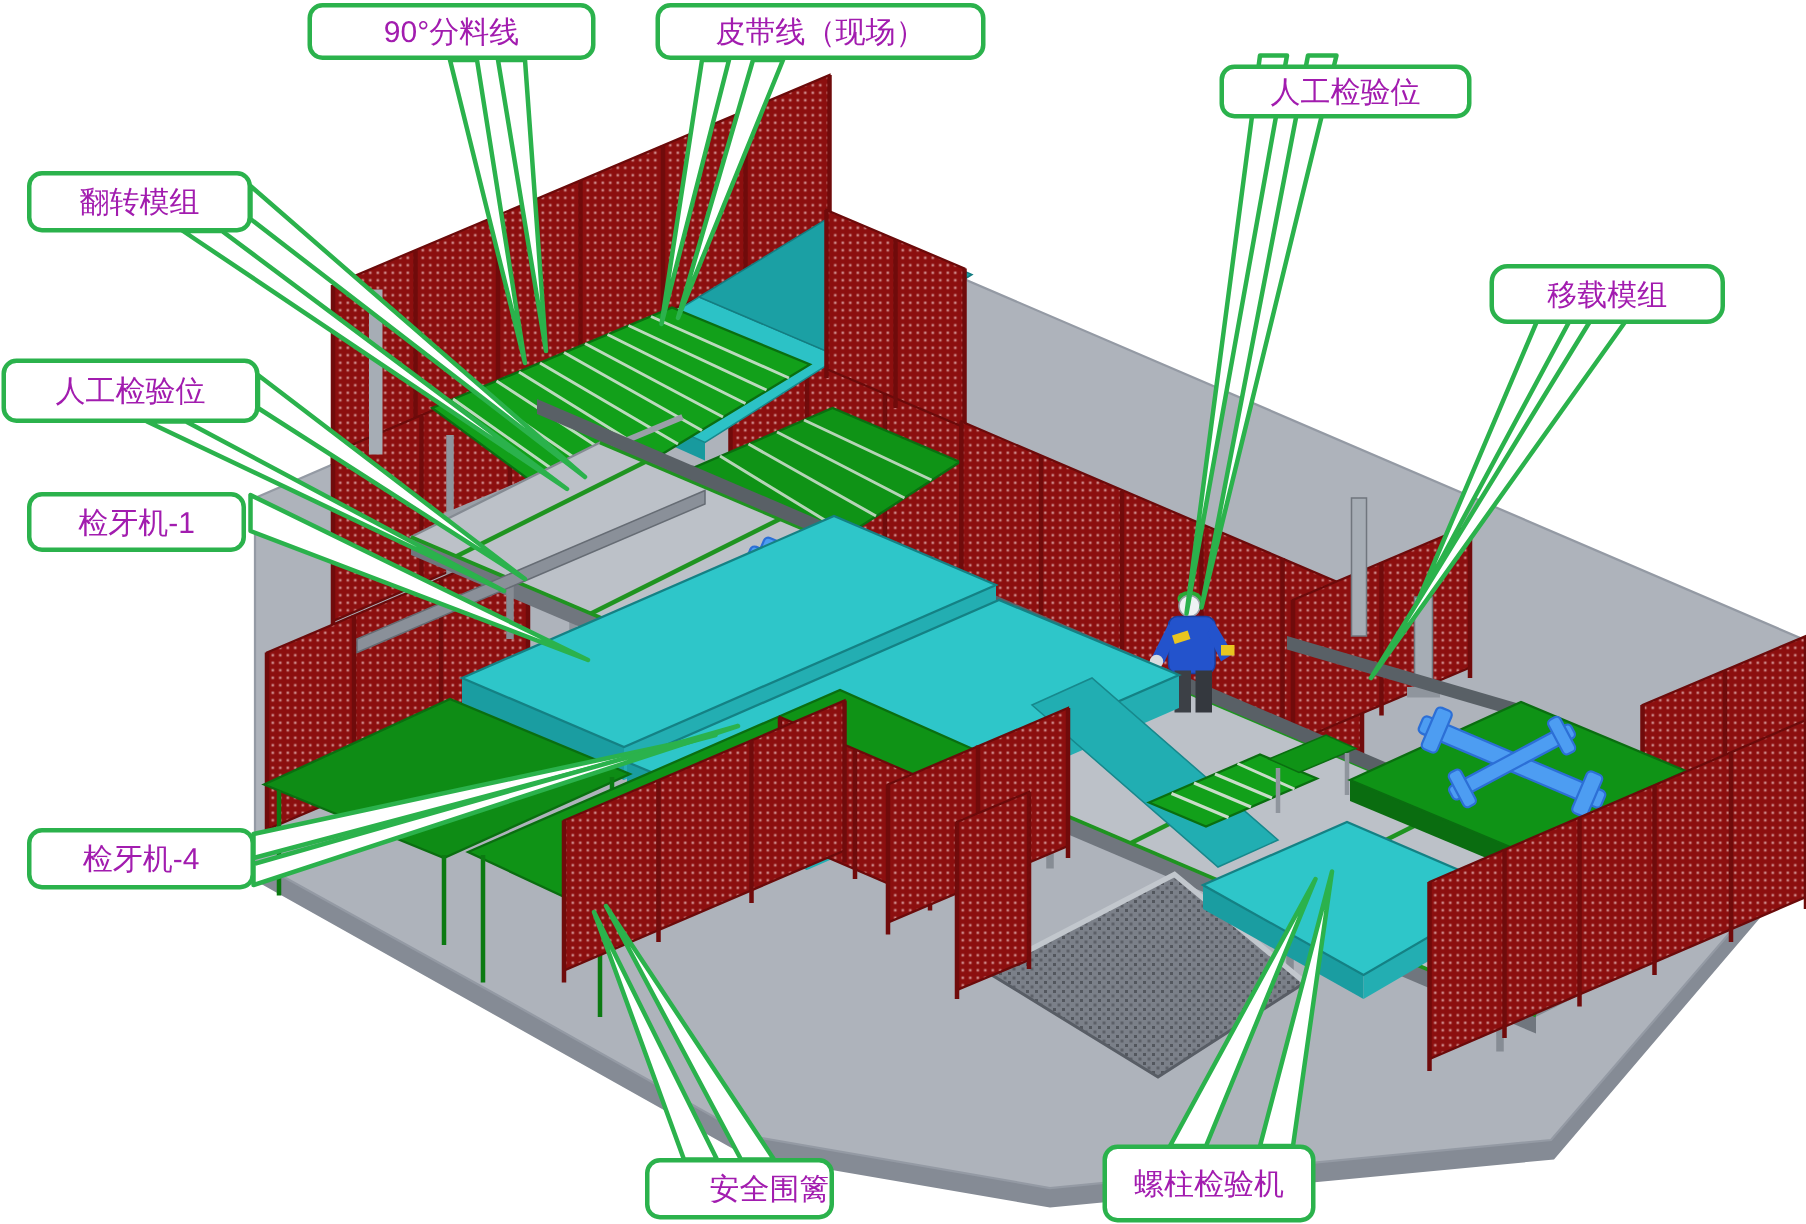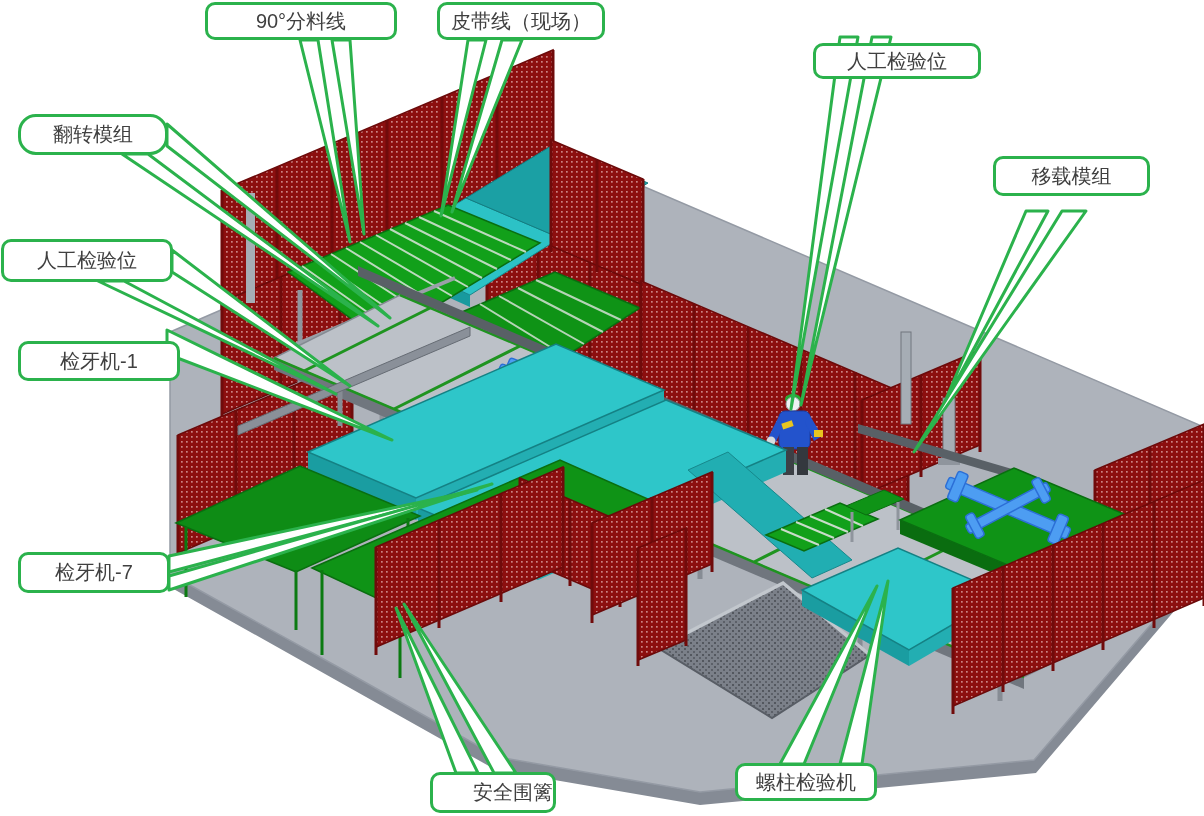--- a/index.html
+++ b/index.html
@@ -1,21 +1,21 @@
 <!DOCTYPE html>
 <html><head>
 <meta charset="utf-8">
 <style>
   html,body{margin:0;padding:0;background:#fff;}
   .stage{position:relative;width:1204px;height:816px;background:#ffffff;overflow:hidden;
          font-family:"Liberation Sans",sans-serif;}
   .scene{position:absolute;left:0;top:0;z-index:1;}
   .callout{position:absolute;z-index:5;background:#ffffff;border:3.5px solid #2bb24c;
            border-radius:10px;display:flex;align-items:center;justify-content:center;
-           font-size:20px;color:#404040;box-sizing:border-box;white-space:nowrap;}
+           font-size:20px;color:#a21caf;box-sizing:border-box;white-space:nowrap;}
 </style>
 </head>
 <body>
 
 <div class="stage">
 
 <svg class="scene" width="1204" height="816" viewBox="0 0 1204 816">
   <defs>
     <pattern id="mesh" width="5" height="5" patternUnits="userSpaceOnUse">
       <rect width="5" height="5" fill="#8c0f0f"></rect>
@@ -243,41 +243,41 @@
     <polygon points="456,773 478,773 396,608"></polygon>
     <polygon points="494,773 516,773 404,604"></polygon>
     <polygon points="780,764 804,764 877,586"></polygon>
     <polygon points="840,764 862,764 888,581"></polygon>
   </g>
 </svg>
 
 <div class="callout" style="left:205px;top:2px;width:192px;height:38px;">
   <span>90°分料线</span>
 </div>
-<div class="callout" style="left:437px;top:2px;width:168px;height:38px;">
+<div class="callout" style="left:437px;top:2px;width:220px;height:38px;">
   <span>皮带线（现场）</span>
 </div>
 <div class="callout" style="left:813px;top:2px;width:168px;height:36px;margin-top:41px;">
   <span>人工检验位</span>
 </div>
-<div class="callout" style="left:18px;top:114px;width:150px;height:41px;border-radius:18px;">
+<div class="callout" style="left:18px;top:114px;width:150px;height:41px;">
   <span>翻转模组</span>
 </div>
 <div class="callout" style="left:1px;top:239px;width:172px;height:43px;">
   <span>人工检验位</span>
 </div>
-<div class="callout" style="left:18px;top:341px;width:162px;height:40px;">
+<div class="callout" style="left:18px;top:328px;width:146px;height:40px;">
   <span>检牙机-1</span>
 </div>
 <div class="callout" style="left:18px;top:552px;width:152px;height:41px;">
-  <span>检牙机-7</span>
-</div>
-<div class="callout" style="left:993px;top:156px;width:157px;height:40px;">
+  <span>检牙机-4</span>
+</div>
+<div class="callout" style="left:993px;top:176px;width:157px;height:40px;border-radius:12px;">
   <span>移载模组</span>
 </div>
 <div class="callout" style="left:430px;top:772px;width:126px;height:41px;justify-content:flex-end;">
   <span>安全围篱</span>
 </div>
-<div class="callout" style="left:735px;top:763px;width:142px;height:38px;">
+<div class="callout" style="left:735px;top:763px;width:142px;height:52px;">
   <span>螺柱检验机</span>
 </div>
 
 </div>
 
 </body></html>

